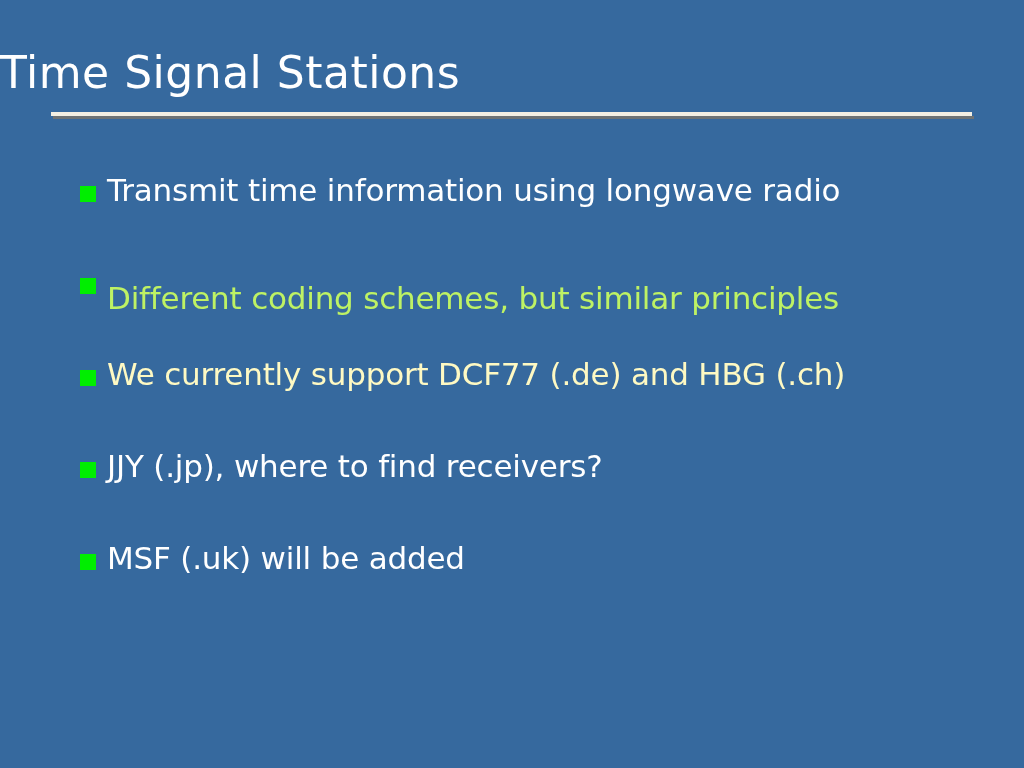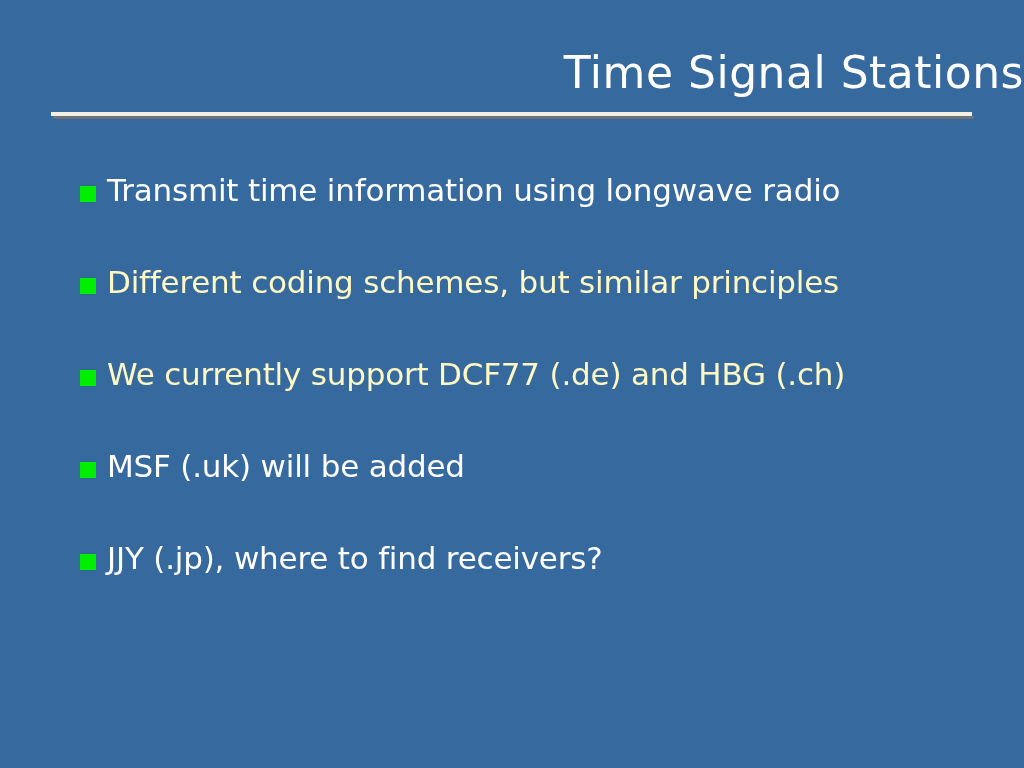--- a/index.html
+++ b/index.html
@@ -21,21 +21,21 @@
     background: #36699E;
     box-sizing: border-box;
   }
 
   
   #title-block {
     position: absolute;
     left: 0;
     top: 46px;
     width: 1024px;
-    text-align: right;
+    text-align: left;
   }
 
   #slide-title {
     display: block;
     color: #FFFFFF;
     font-family: "DejaVu Sans", sans-serif;
     font-size: 44px;
     font-weight: 400;
     line-height: 54px;
     letter-spacing: 0.5px;
@@ -118,33 +118,33 @@
 
   <div id="bullet-list">
 
     <div class="bullet-row">
       <span class="bullet-marker" style="background: rgb(0, 238, 0);"></span>
       <span class="bullet-text" style="color: rgb(255, 255, 255);">Transmit time information using longwave radio</span>
     </div>
 
     <div class="bullet-row">
       <span class="bullet-marker" style="background: rgb(0, 238, 0);"></span>
-      <span class="bullet-text" style="color: #fef9c3;">Different coding schemes, but similar principles</span>
+      <span class="bullet-text" style="color: #bef264; margin-top: 16px;">Different coding schemes, but similar principles</span>
     </div>
 
     <div class="bullet-row">
       <span class="bullet-marker" style="background: rgb(0, 238, 0);"></span>
       <span class="bullet-text" style="color: #fef9c3;">We currently support DCF77 (.de) and HBG (.ch)</span>
     </div>
 
     <div class="bullet-row">
       <span class="bullet-marker" style="background: rgb(0, 238, 0);"></span>
-      <span class="bullet-text" style="color: rgb(255, 255, 255);">MSF (.uk) will be added</span>
+      <span class="bullet-text" style="color: rgb(255, 255, 255);">JJY (.jp), where to find receivers?</span>
     </div>
 
     <div class="bullet-row">
       <span class="bullet-marker" style="background: rgb(0, 238, 0);"></span>
-      <span class="bullet-text" style="color: rgb(255, 255, 255);">JJY (.jp), where to find receivers?</span>
+      <span class="bullet-text" style="color: rgb(255, 255, 255);">MSF (.uk) will be added</span>
     </div>
 
   </div>
 
 </div>
 
 </body></html>

